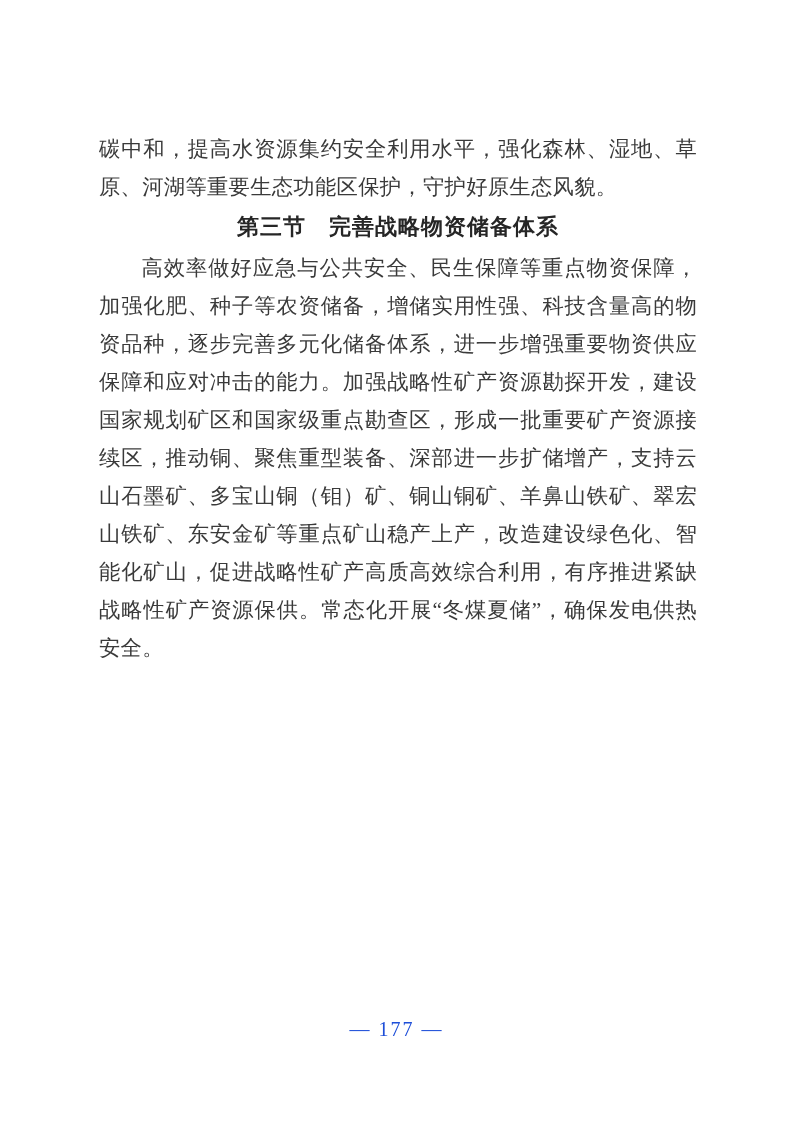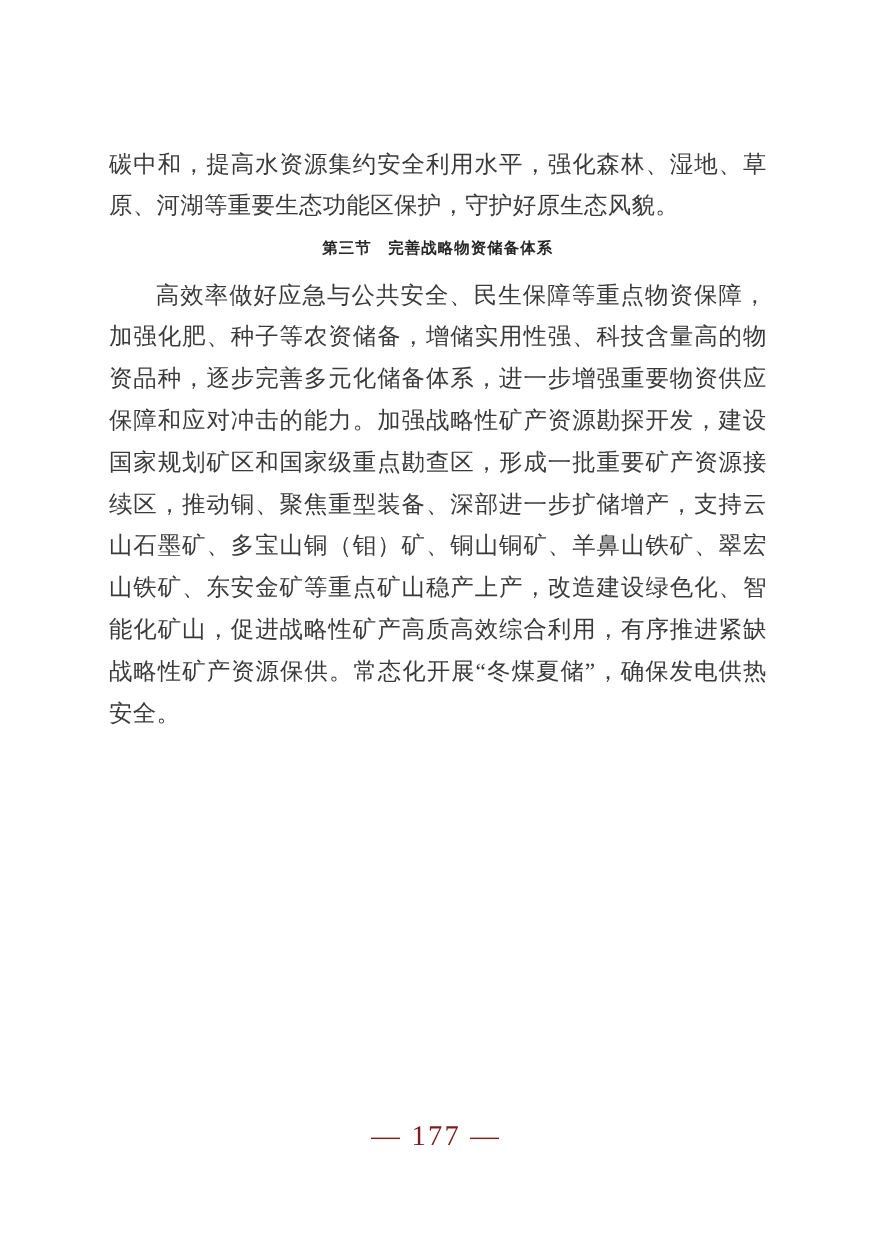--- a/index.html
+++ b/index.html
@@ -32,38 +32,38 @@
 
   .para {
     margin: 0;
   }
 
   .para.indent {
     text-indent: 2em;
   }
 
   .heading {
-    font-size: 14px;
+    font-size: 22px;
     font-weight: bold;
     color: #262626;
     text-align: center;
     text-indent: 0;
     line-height: 40px;
     margin: 1px 0 2px 0;
     letter-spacing: 1px;
   }
 
   .footer {
     position: absolute;
     left: 0;
     right: 0;
     top: 1018px;
     text-align: center;
-    color: #7f1d1d;
-    font-size: 26px;
+    color: #1d4ed8;
+    font-size: 20px;
     letter-spacing: 2px;
   }
 </style>
 </head>
 <body>
 
 <div class="page">
   <div class="content">
     <p class="para">碳中和，提高水资源集约安全利用水平，强化森林、湿地、草原、河湖等重要生态功能区保护，守护好原生态风貌。</p>
     <h2 class="heading">第三节　完善战略物资储备体系</h2>

